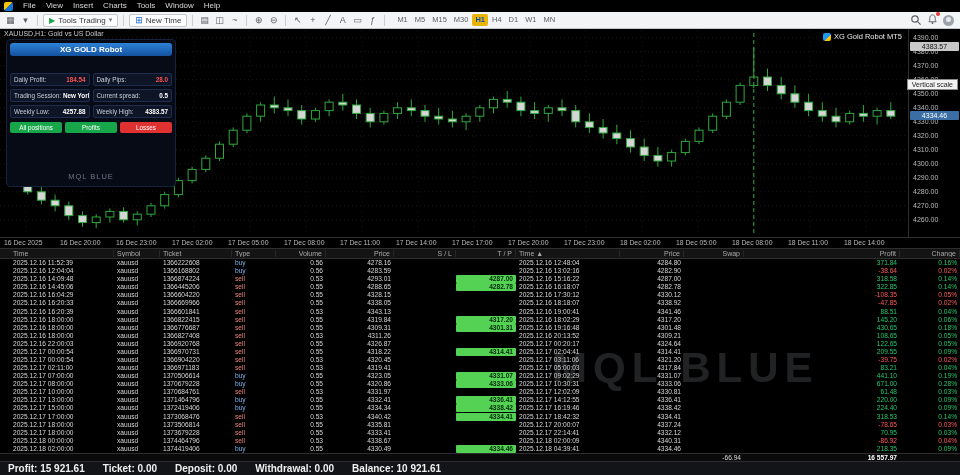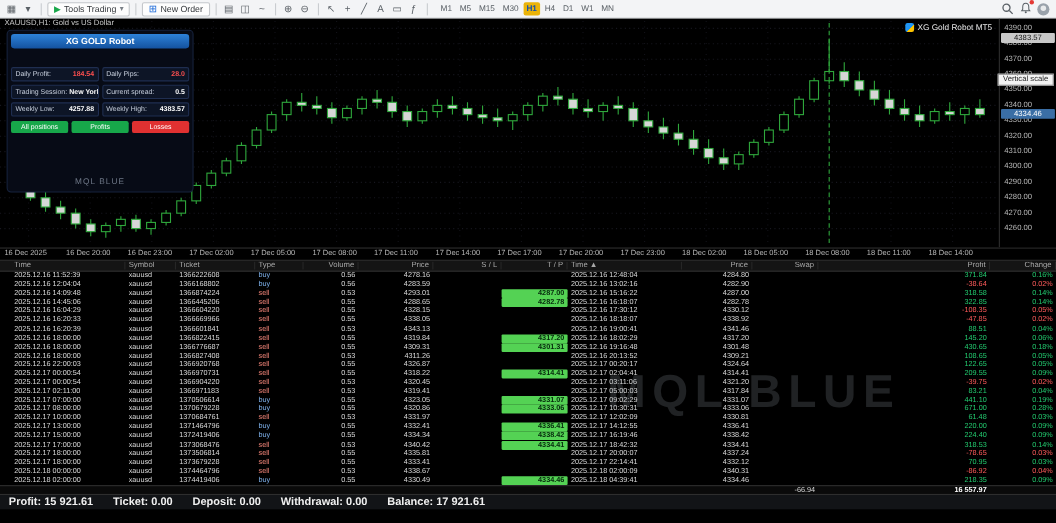--- a/index.html
+++ b/index.html
@@ -89,36 +89,48 @@
     color:rgba(160,170,182,0.20);pointer-events:none;white-space:nowrap}
   .statusbar{height:14px;background:#121417;border-top:1px solid #2e2e2e;display:flex;align-items:center;
     gap:18px;padding:0 8px;flex:0 0 auto}
   .status-item{color:#f0f0f0;font-size:10px;font-weight:bold;white-space:nowrap}
 </style>
 </head>
 <body>
 
 <div class="app">
 
+  <div class="menubar">
+    <span class="logo"></span>
+    <span class="menus">
+        <span class="menu-item">File</span>
+        <span class="menu-item">View</span>
+        <span class="menu-item">Insert</span>
+        <span class="menu-item">Charts</span>
+        <span class="menu-item">Tools</span>
+        <span class="menu-item">Window</span>
+        <span class="menu-item">Help</span>
+      </span>
+  </div>
 
   <div class="toolbar">
     <span id="tb-left" style="display:flex;align-items:center;gap:2px">
         <span class="tb-icon">▦</span>
         <span class="tb-icon">▾</span>
       </span>
     <span class="tb-sep"></span>
     <span class="tb-btn">
       <span class="play">▶</span>
       <span>Tools Trading</span>
       <span style="font-size:7px;color:#7a8087">▾</span>
     </span>
     <span class="tb-sep"></span>
     <span class="tb-btn">
       <span class="neworder-glyph">⊞</span>
-      <span>New Order</span>
+      <span>New Time</span>
     </span>
     <span class="tb-sep"></span>
     <span id="tb-mid" style="display:flex;align-items:center;gap:2px">
         <span class="tb-icon">▤</span>
         <span class="tb-icon">◫</span>
         <span class="tb-icon">~</span>
         <span class="tb-sep"></span>
         <span class="tb-icon">⊕</span>
         <span class="tb-icon">⊖</span>
         <span class="tb-sep"></span>
@@ -831,17 +843,17 @@
         <span class="td r">-66.94</span>
         <span class="td r bold">16 557.97</span>
         <span class="td r"></span>
       </div>
     <div class="watermark">MQL BLUE</div>
     <div class="statusbar" id="statusbar">
         <span class="status-item">Profit: 15 921.61</span>
         <span class="status-item">Ticket: 0.00</span>
         <span class="status-item">Deposit: 0.00</span>
         <span class="status-item">Withdrawal: 0.00</span>
-        <span class="status-item">Balance: 17 921.61</span>
+        <span class="status-item">Balance: 10 921.61</span>
       </div>
   </div>
 
 </div>
 
 </body></html>

